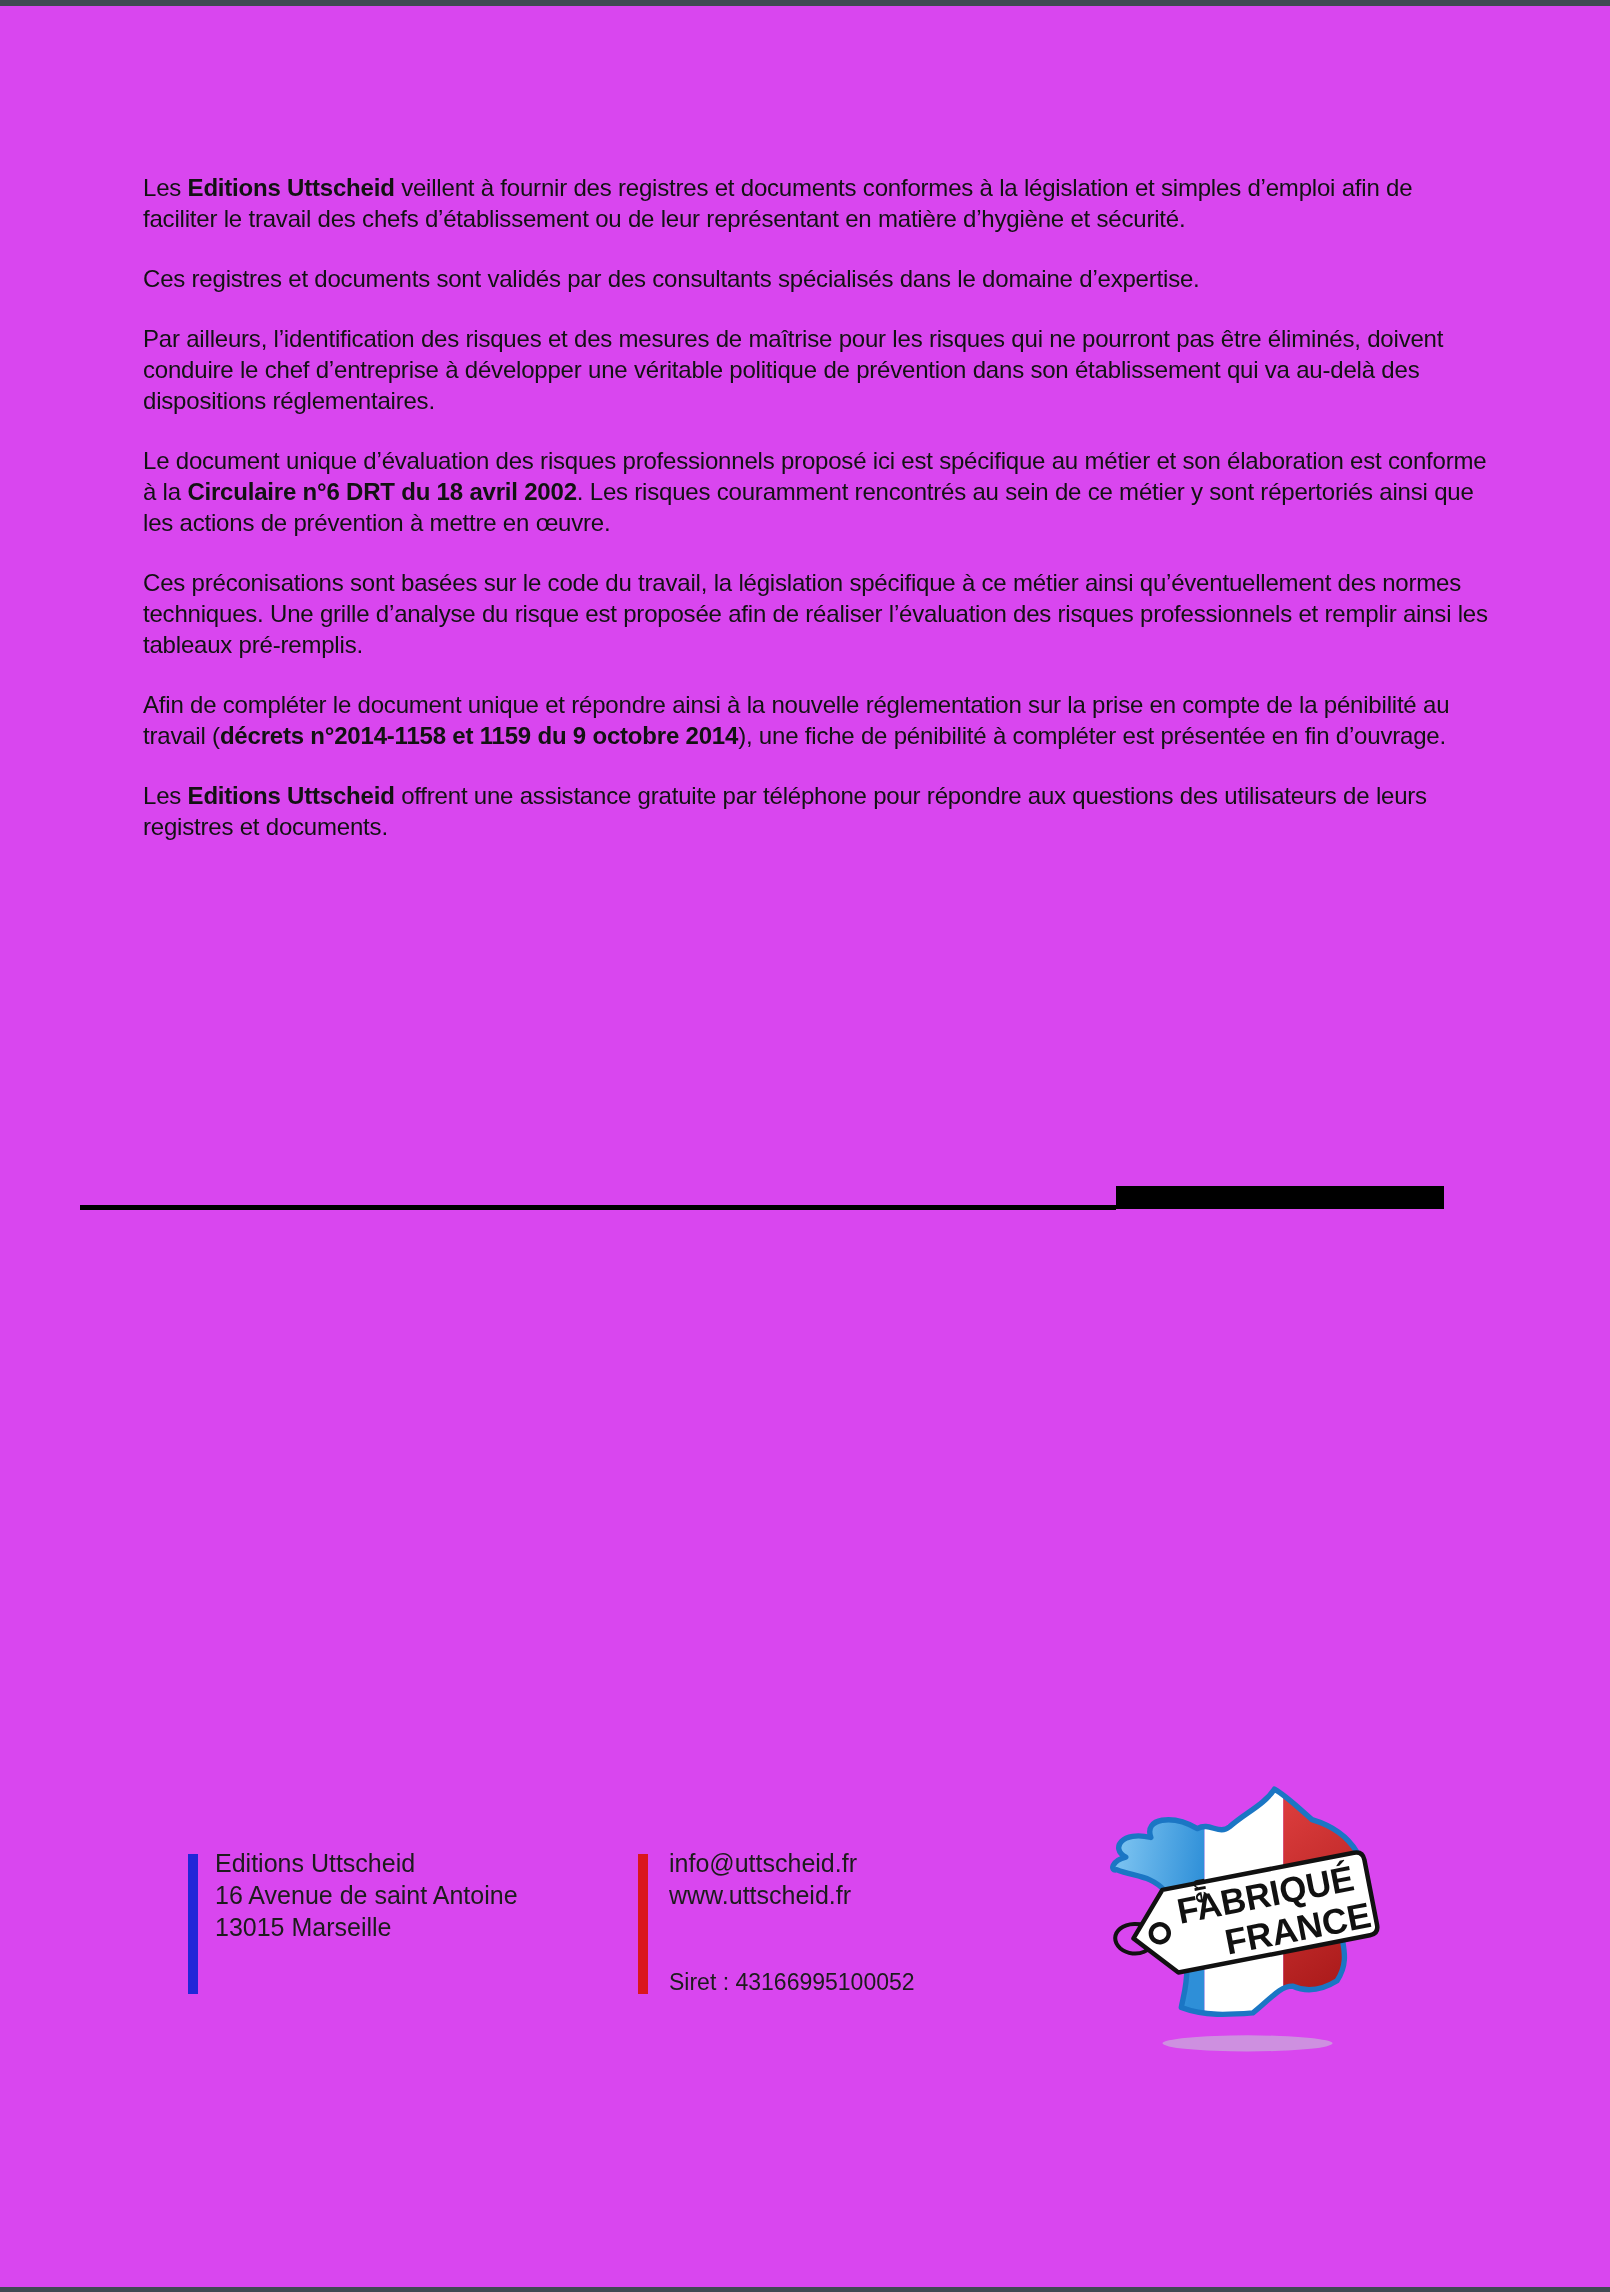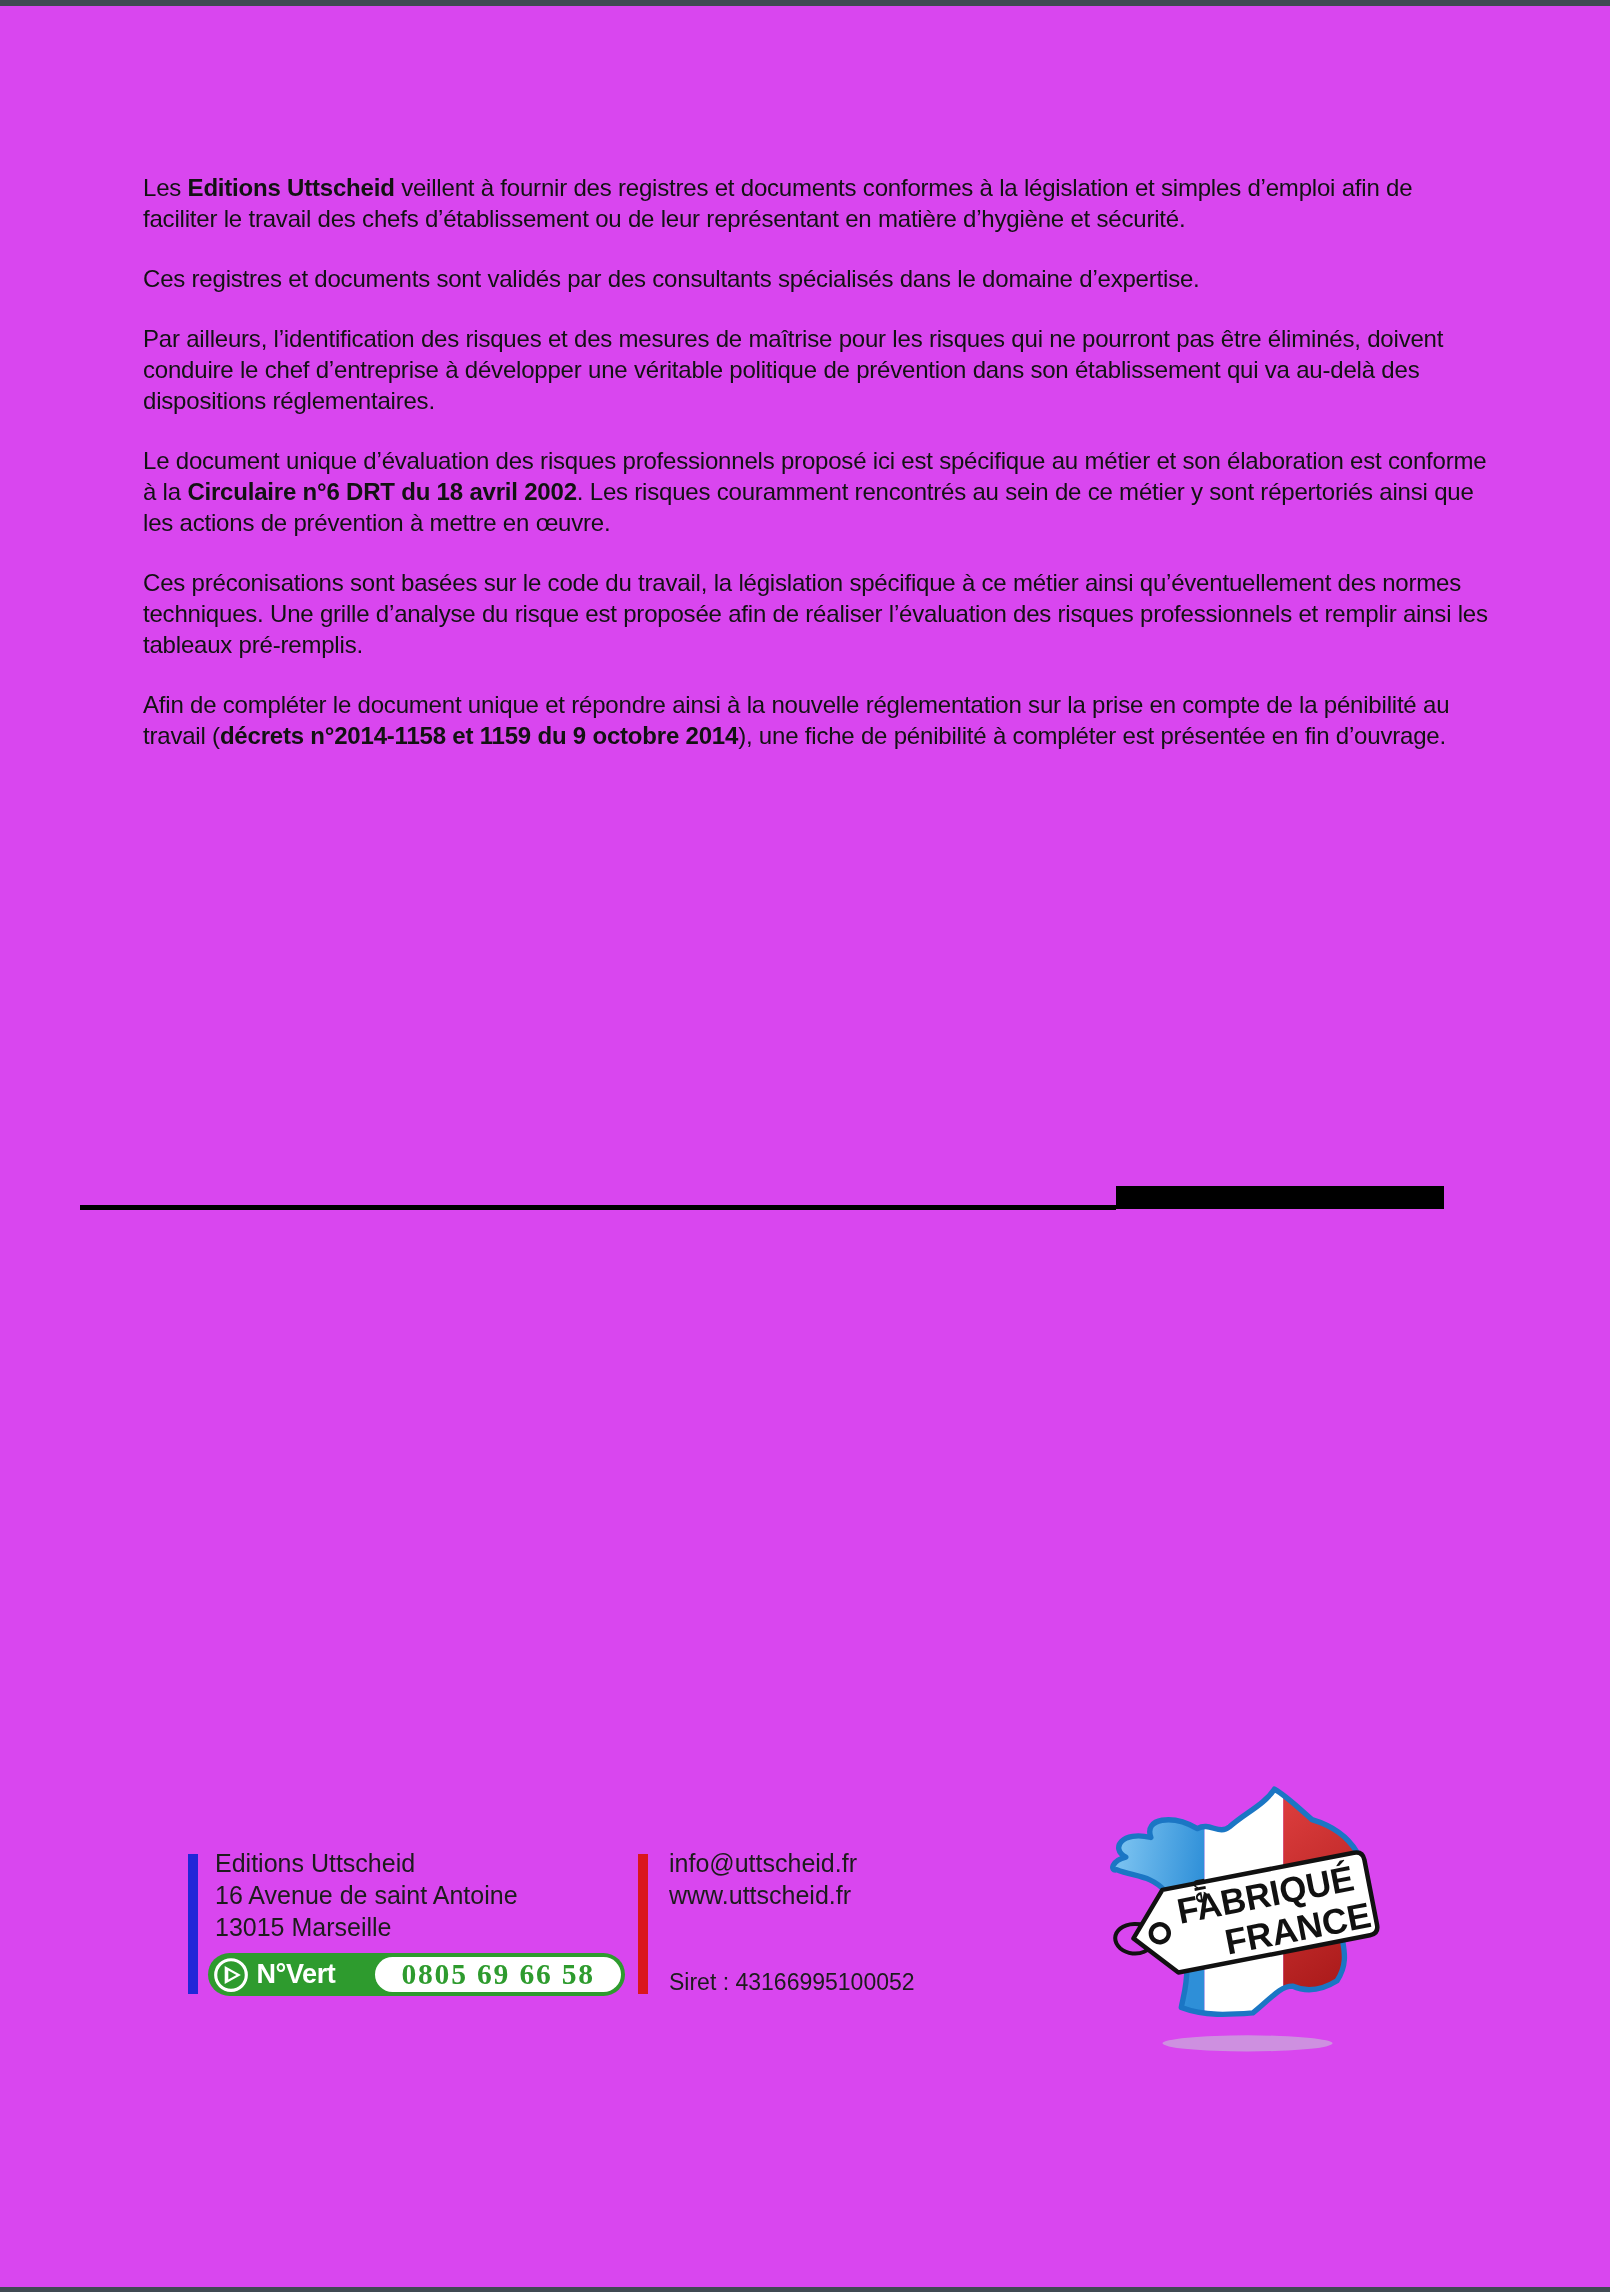--- a/index.html
+++ b/index.html
@@ -48,43 +48,33 @@
 
   <div class="edge-strip top" style="background: rgb(64, 74, 82);"></div>
 
   <div class="body-text">
       <p><span>Les </span><b>Editions Uttscheid</b><span> veillent à fournir des registres et documents conformes à la législation et simples d’emploi afin de faciliter le travail des chefs d’établissement ou de leur représentant en matière d’hygiène et sécurité.</span></p>
       <p><span>Ces registres et documents sont validés par des consultants spécialisés dans le domaine d’expertise.</span></p>
       <p><span>Par ailleurs, l’identification des risques et des mesures de maîtrise pour les risques qui ne pourront pas être éliminés, doivent conduire le chef d’entreprise à développer une véritable politique de prévention dans son établissement qui va au-delà des dispositions réglementaires.</span></p>
       <p><span>Le document unique d’évaluation des risques professionnels proposé ici est spécifique au métier et son élaboration est conforme à la </span><b>Circulaire n°6 DRT du 18 avril 2002</b><span>. Les risques couramment rencontrés au sein de ce métier y sont répertoriés ainsi que les actions de prévention  à mettre en œuvre.</span></p>
       <p><span>Ces préconisations sont basées sur le code du travail, la législation spécifique à ce métier ainsi qu’éventuellement des normes techniques. Une grille d’analyse du risque est proposée afin de réaliser l’évaluation des risques professionnels et remplir ainsi les tableaux pré-remplis.</span></p>
       <p><span>Afin de compléter le document unique et répondre ainsi à la nouvelle réglementation  sur la prise en compte de la pénibilité au travail (</span><b>décrets n°2014-1158 et 1159 du 9 octobre 2014</b><span>), une fiche de pénibilité à compléter est présentée en fin d’ouvrage.</span></p>
+      <p><span>Les </span><b>Editions Uttscheid</b><span> offrent une assistance gratuite par téléphone pour répondre aux questions des utilisateurs de leurs registres et documents.</span></p>
     </div>
 
   <div class="divider-thin" style="background: rgb(0, 0, 0);"></div>
   <div class="divider-thick" style="background: rgb(0, 0, 0);"></div>
 
   <div class="bar blue" style="background: rgb(33, 38, 216);"></div>
   <div class="addr">
     <div>Editions Uttscheid</div>
     <div>16 Avenue de saint Antoine</div>
     <div>13015 Marseille</div>
   </div>
 
-  <div class="nvert" style="background: rgb(46, 155, 46);">
-    <div class="nvert-left">
-      <svg class="play-icon" width="36" height="36" viewBox="0 0 40 40">
-        <circle cx="20" cy="20" r="17" stroke="#ffffff" stroke-width="3.5" style="fill: rgb(46, 155, 46);"></circle>
-        <polygon points="13,10 31,20 13,30" fill="#ffffff"></polygon>
-        <polygon points="17,15 26,20 17,25" style="fill: rgb(46, 155, 46);"></polygon>
-      </svg>
-      <span class="nvert-label">N°Vert</span>
-    </div>
-    <div class="nvert-number" style="color: rgb(46, 155, 46);">0805 69 66 58</div>
-  </div>
 
   <div class="bar red" style="background: rgb(218, 22, 29);"></div>
 
   <div class="contact">
     <div>info@uttscheid.fr</div>
     <div>www.uttscheid.fr</div>
   </div>
   <div class="siret">Siret : 43166995100052</div>
 
   <svg class="miff-logo" width="296" height="273" viewBox="0 0 330 305">

